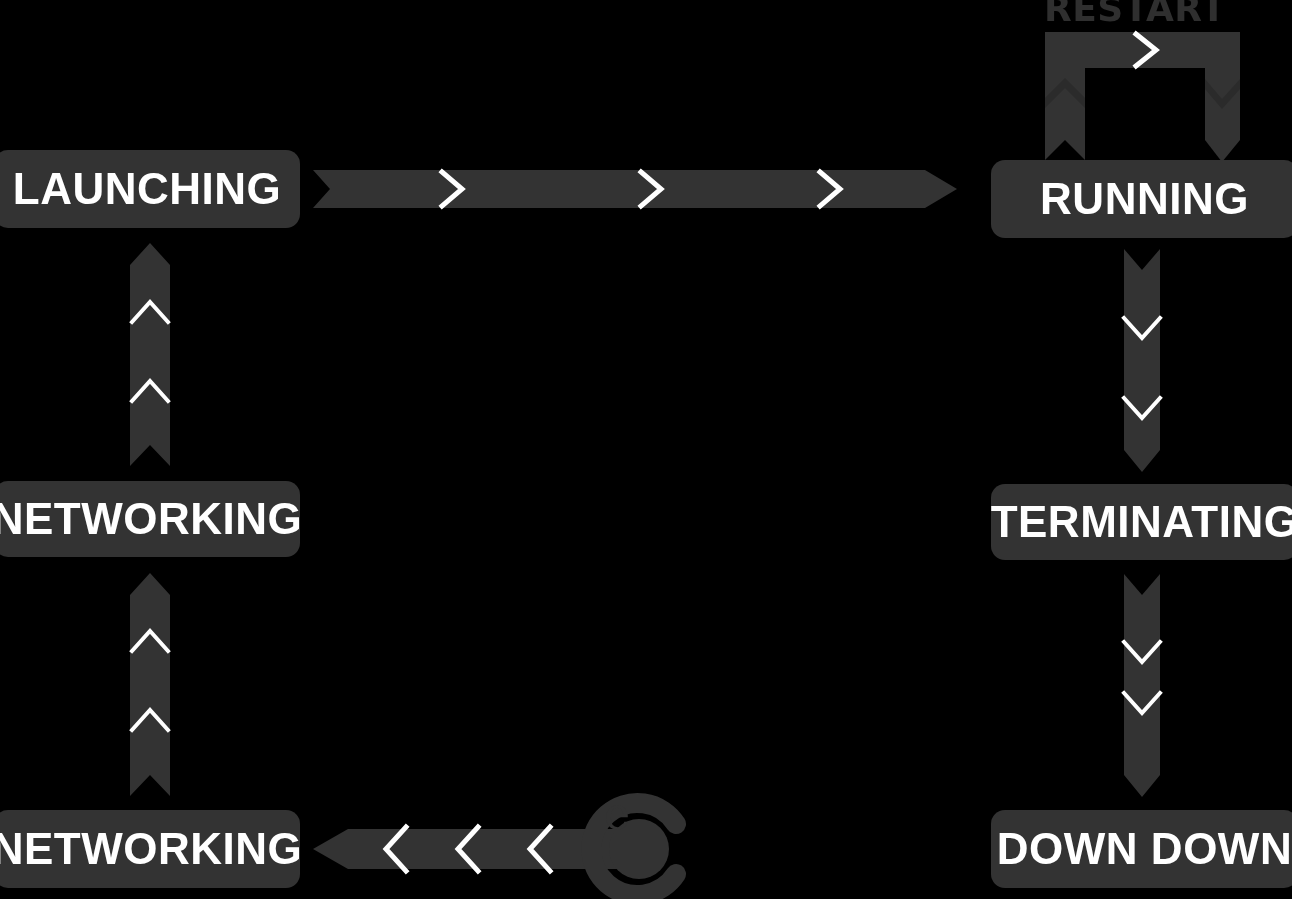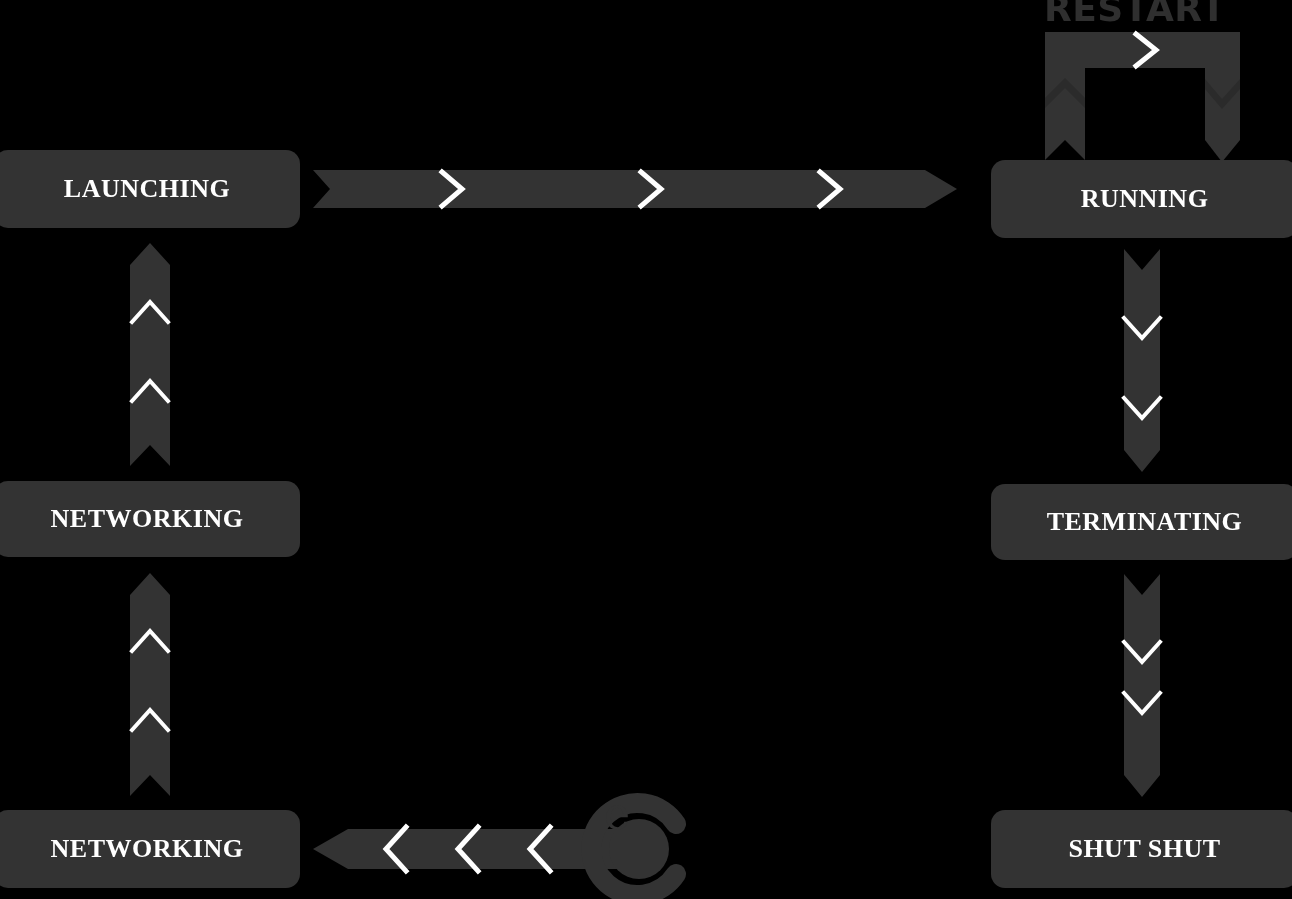--- a/index.html
+++ b/index.html
@@ -28,25 +28,25 @@
     position: absolute;
     background: #333333;
     border-radius: 14px;
     display: flex;
     align-items: center;
     box-sizing: border-box;
   }
   .state-label {
     color: #ffffff;
     font-weight: bold;
-    font-size: 26px;
+    font-size: 44px;
     letter-spacing: 0.5px;
     line-height: 1;
     white-space: nowrap;
-    font-family: Liberation Serif, serif;
+    font-family: Liberation Sans, sans-serif;
   }
   
   #box-launching {
     left: -6px; top: 150px; width: 306px; height: 78px;
     justify-content: center;
   }
   #box-networking {
     left: -6px; top: 481px; width: 306px; height: 76px;
     justify-content: center;
   }
@@ -169,20 +169,20 @@
 
   <div class="state-box" id="box-running">
     <span class="state-label">RUNNING</span>
   </div>
 
   <div class="state-box" id="box-terminating">
     <span class="state-label">TERMINATING</span>
   </div>
 
   <div class="state-box" id="box-shutdown">
-    <span class="state-label">SHUT SHUT</span>
+    <span class="state-label">DOWN DOWN</span>
   </div>
 
   <div id="restart-label">RESTART</div>
 
   <div id="cropped-glyph-e">e</div>
 
 </div>
 
 </body></html>

